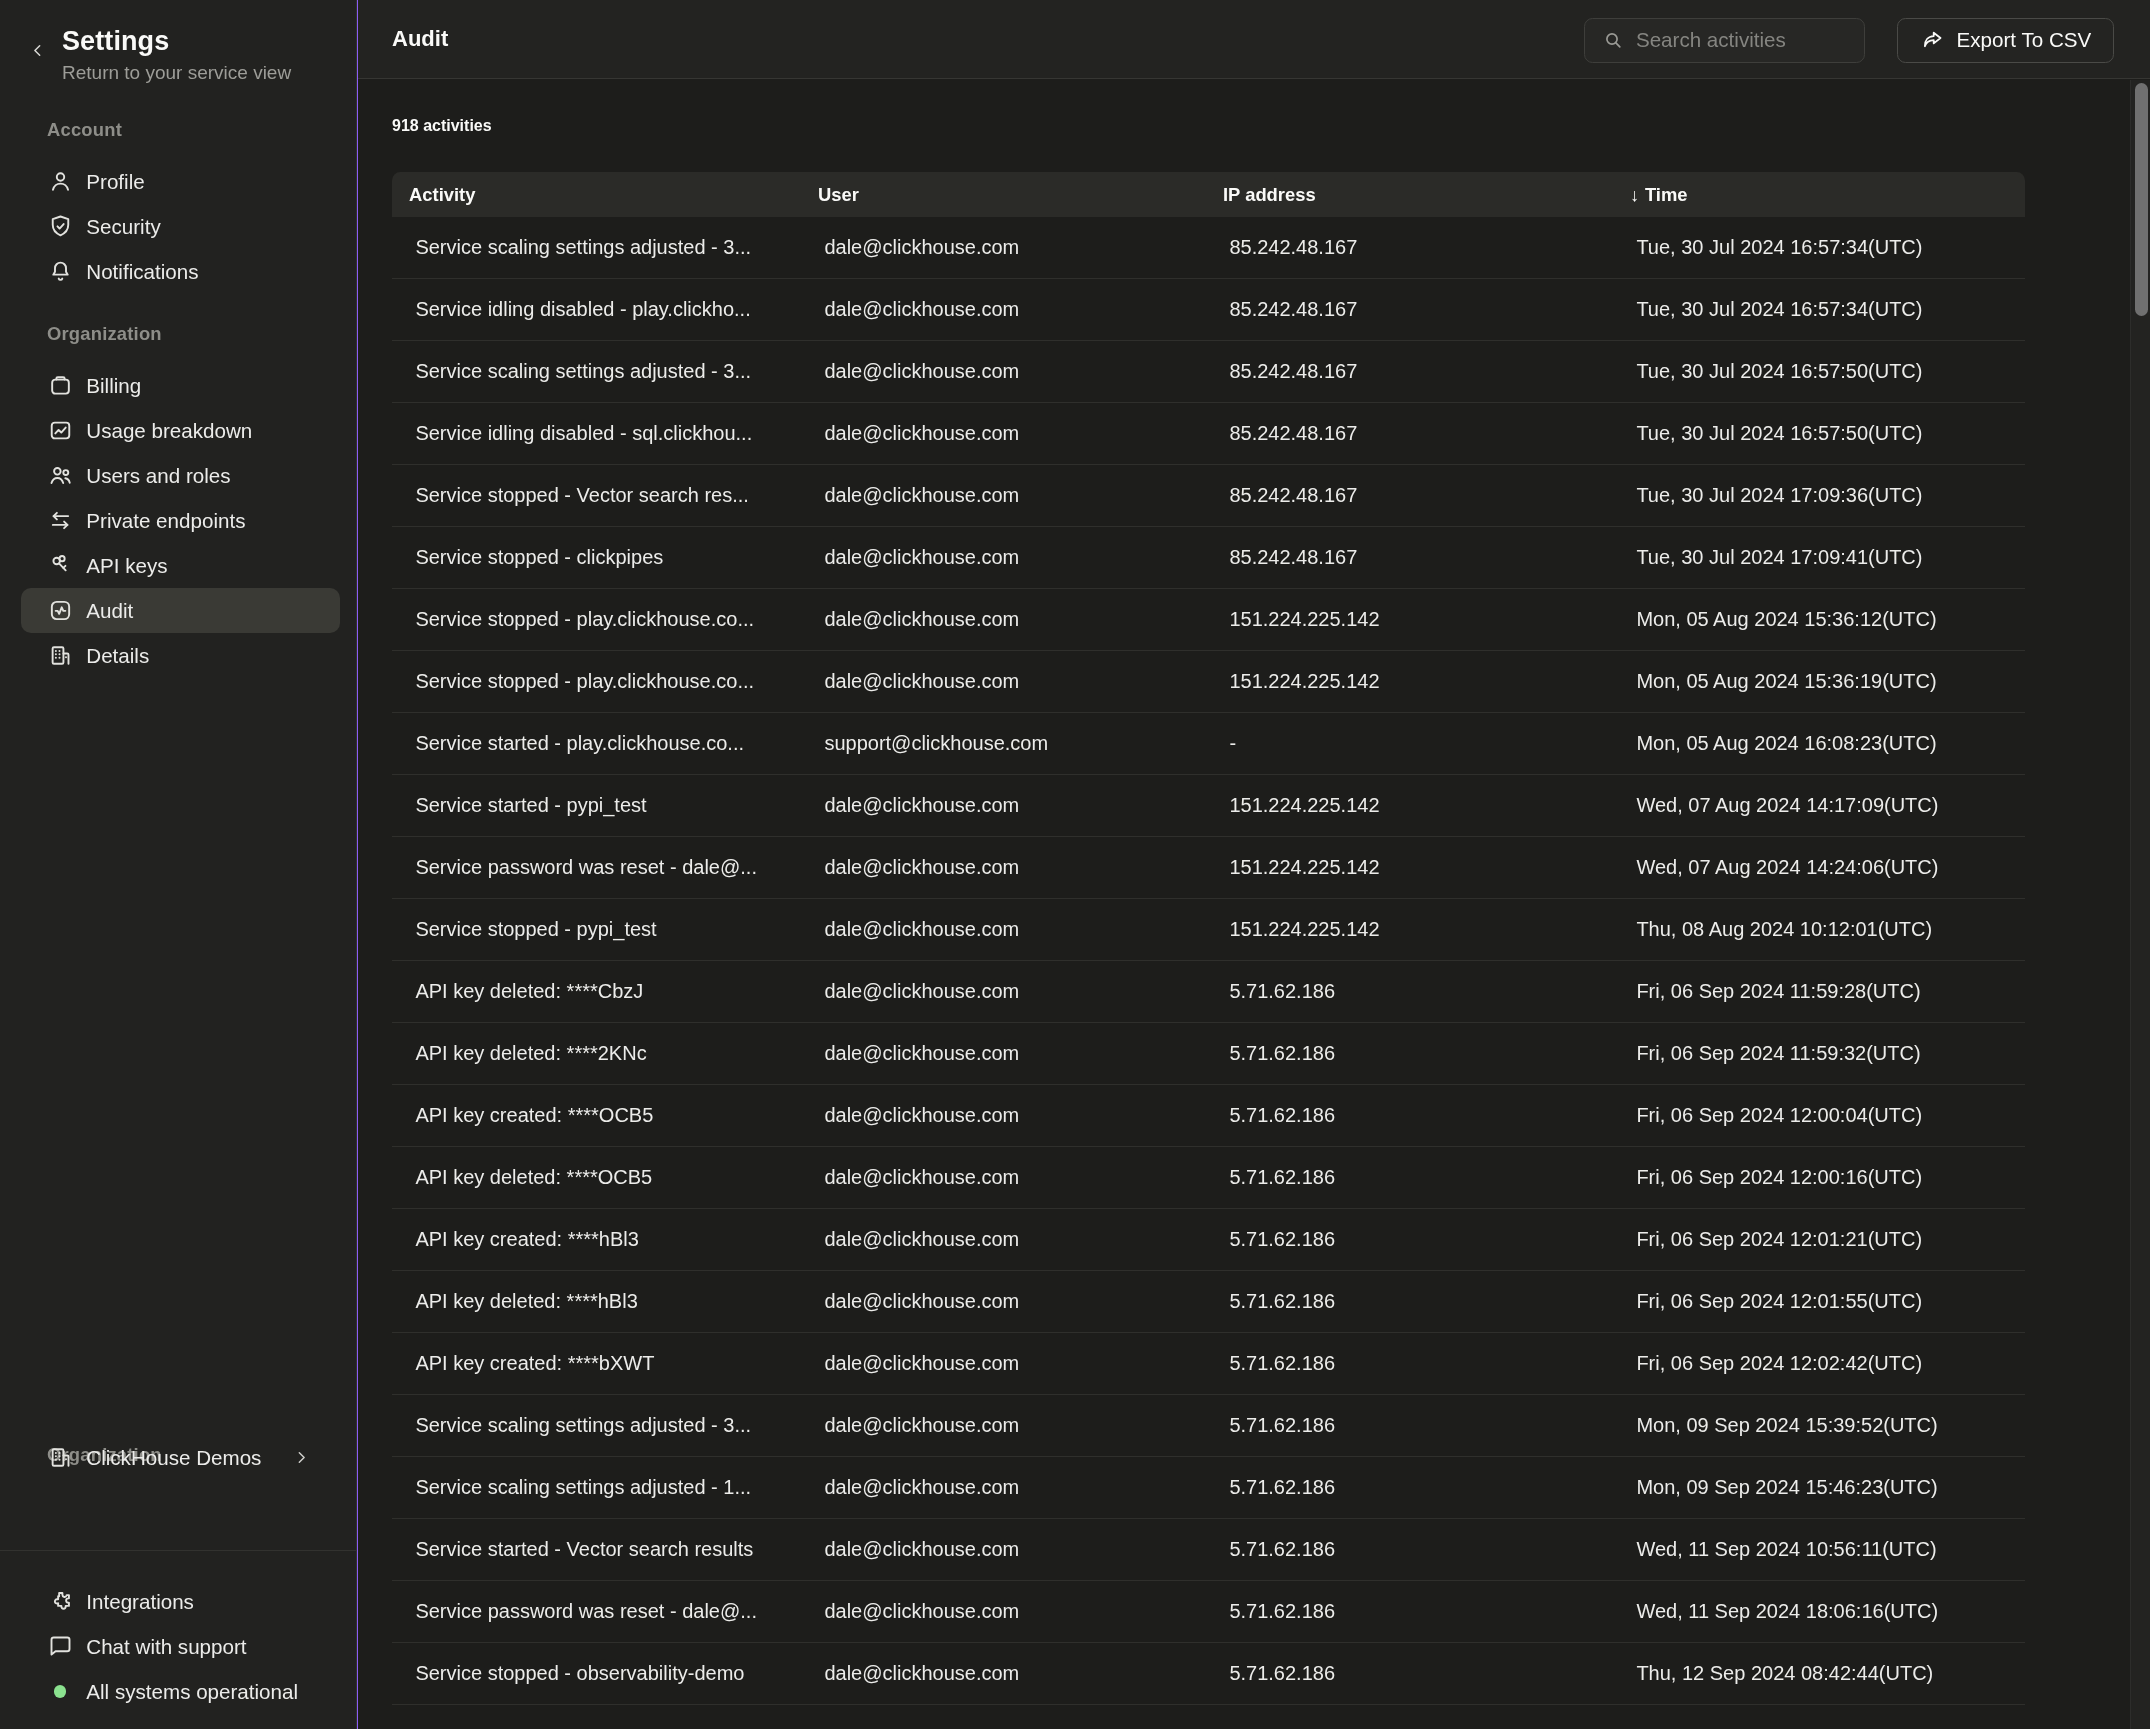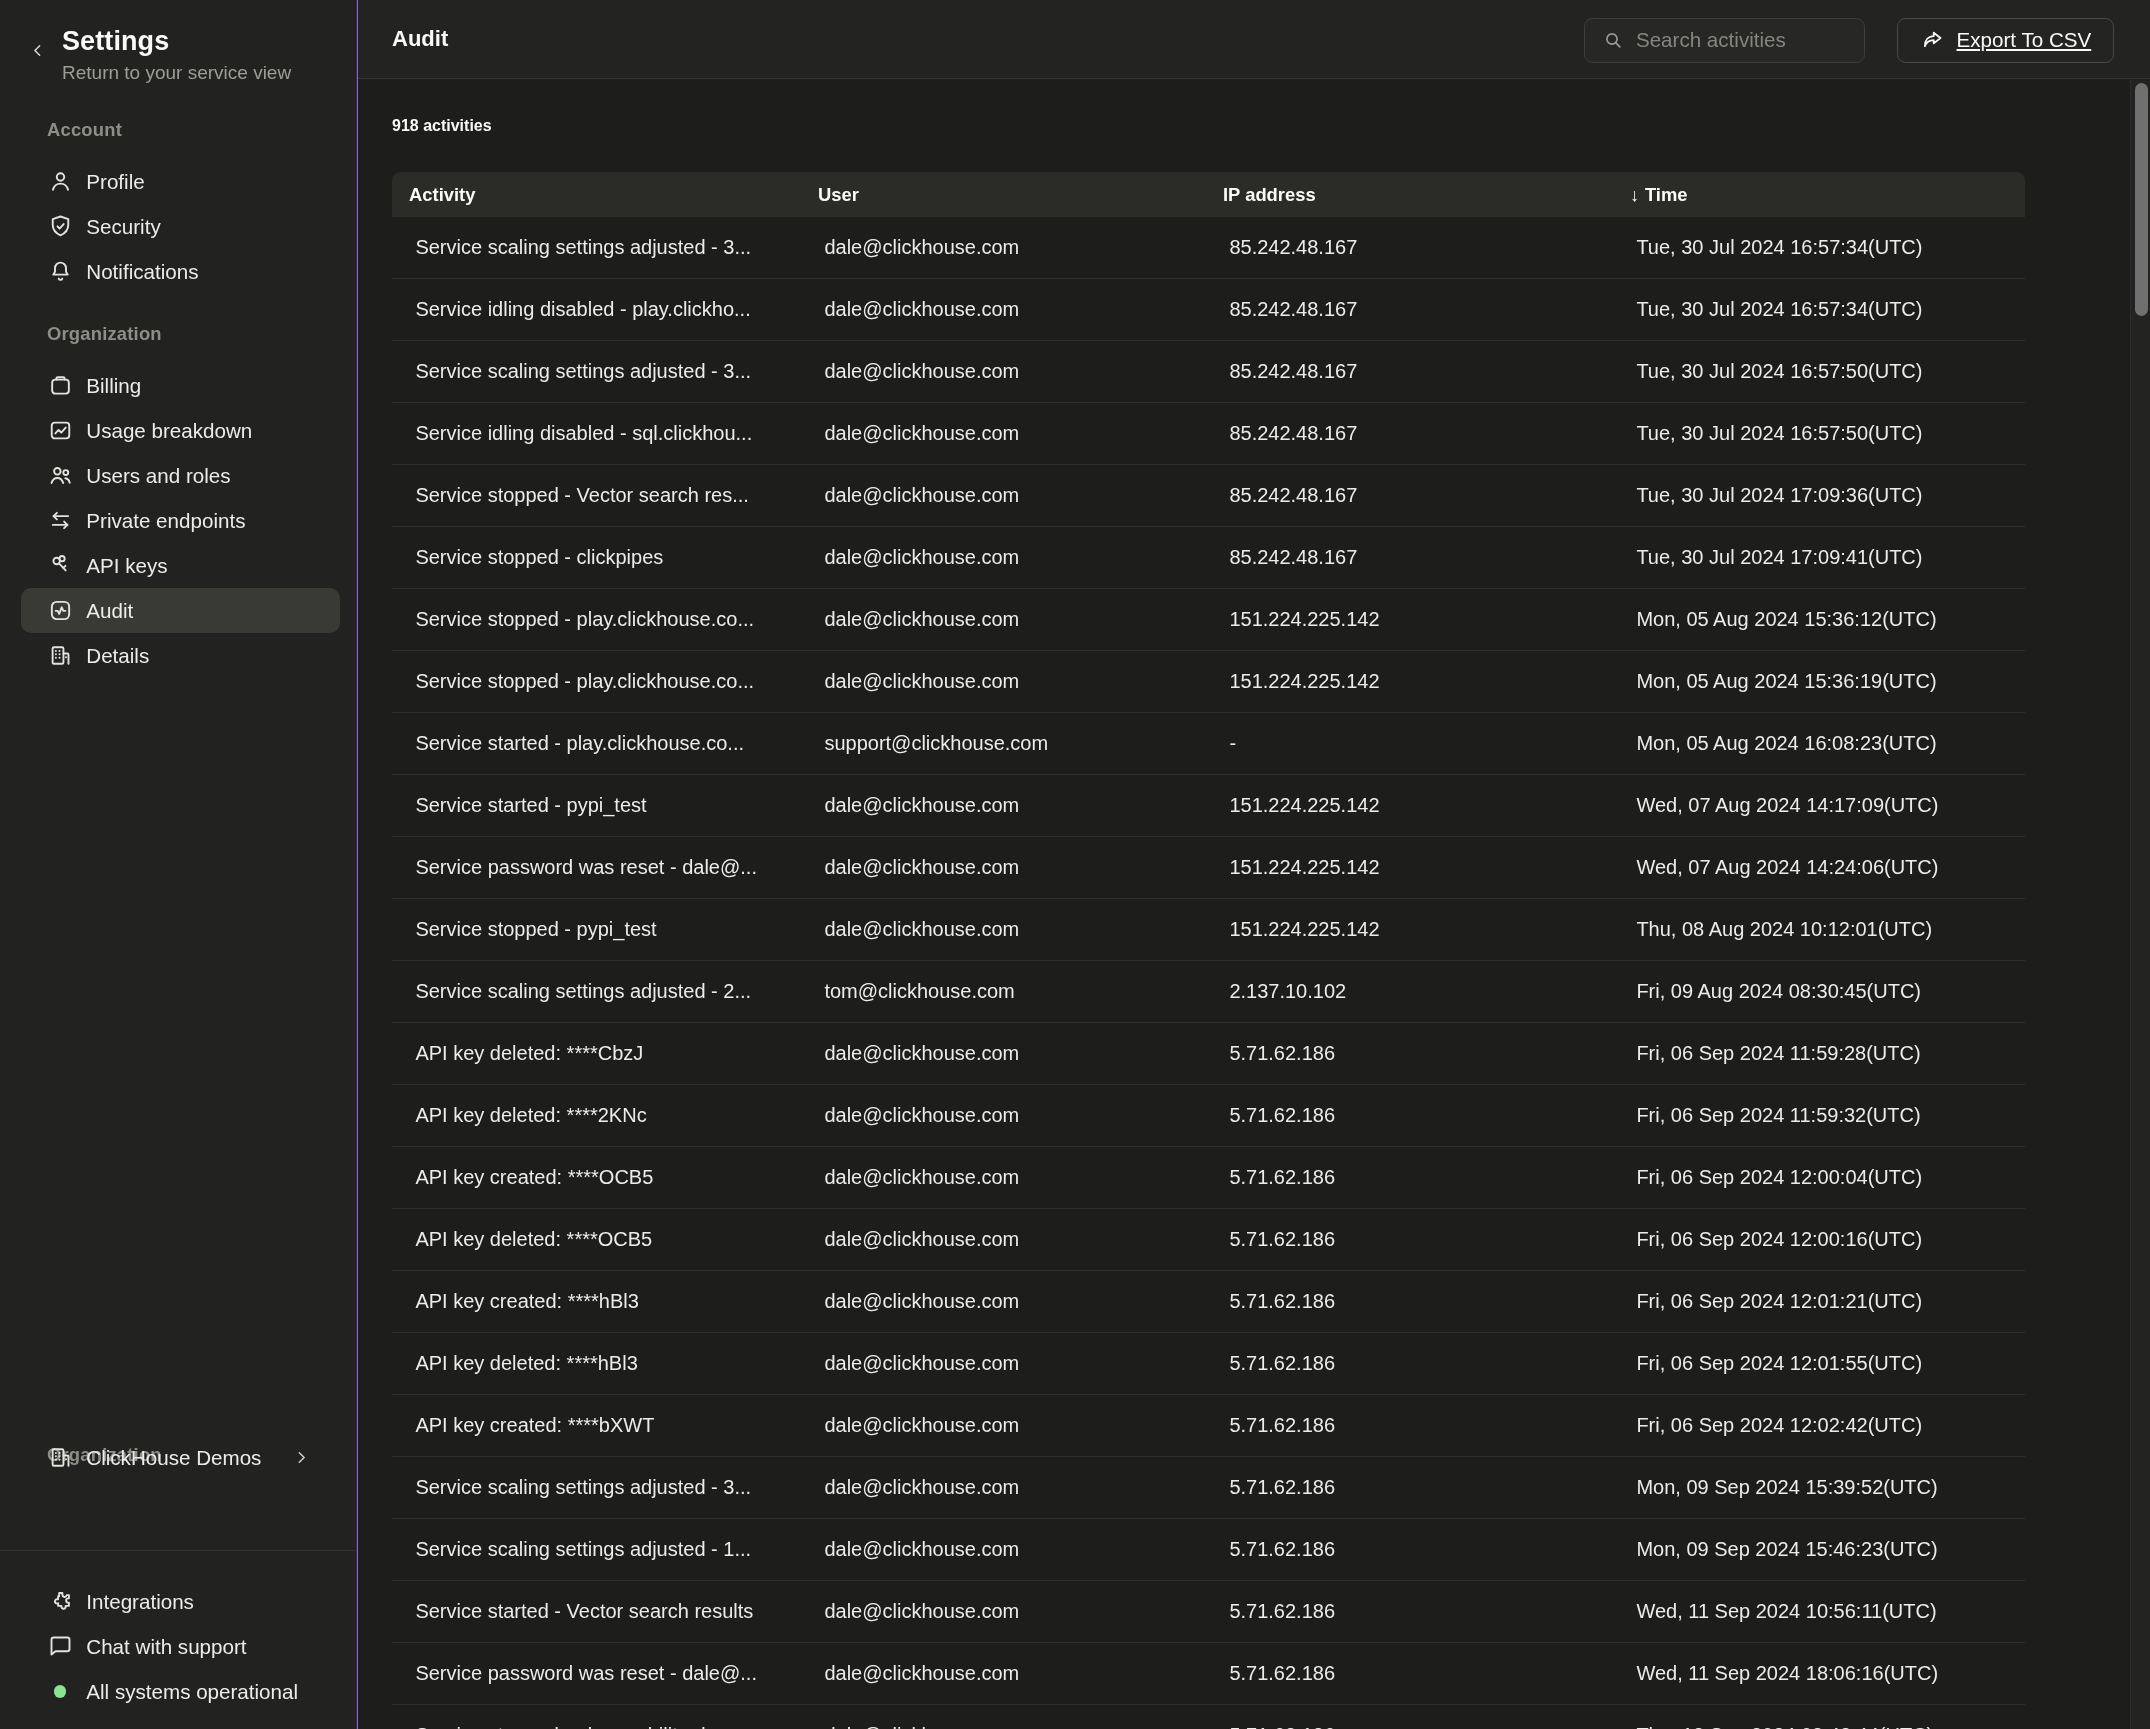--- a/index.html
+++ b/index.html
@@ -52,21 +52,21 @@
   .search-box .icn { width:24px; height:24px; color:#9a9a95; margin-right:11.3px; flex:0 0 auto; }
   .search-box input {
     background:transparent; border:none; outline:none; width:100%;
     font-family:inherit; font-size:20.6px; color:#ececea;
   }
   .search-box input::placeholder { color:#858581; }
   .export-btn {
     position:absolute; right:37px; top:17.7px; height:45px; width:217px;
     background:#242422; border:1.4px solid #4a4a47; border-radius:8.5px;
     display:flex; align-items:center; justify-content:center; gap:11.3px;
-    color:#fafaf8; font-size:20.6px; cursor:pointer; white-space:nowrap;text-decoration:underline;
+    color:#fafaf8; font-size:20.6px; cursor:pointer; white-space:nowrap;
   }
   .export-btn .icn { width:25.5px; height:25.5px; }
 
   .count-label { position:absolute; left:34px; top:117px; font-size:16px; font-weight:700; color:#fafaf8; }
 
   .table { position:absolute; left:34px; top:172px; width:1633px; }
   .thead {
     display:grid; grid-template-columns:409px 405px 407px 1fr; align-items:center;
     height:45px; background:#2b2b28; border-radius:8.5px 8.5px 0 0;
   }
@@ -375,26 +375,20 @@
             <div class="td">151.224.225.142</div>
             <div class="td">Wed, 07 Aug 2024 14:24:06(UTC)</div>
           </div>
           <div class="tr">
             <div class="td">Service stopped - pypi_test</div>
             <div class="td">dale@clickhouse.com</div>
             <div class="td">151.224.225.142</div>
             <div class="td">Thu, 08 Aug 2024 10:12:01(UTC)</div>
           </div>
           <div class="tr">
-            <div class="td">Service scaling settings adjusted - 2...</div>
-            <div class="td">tom@clickhouse.com</div>
-            <div class="td">2.137.10.102</div>
-            <div class="td">Fri, 09 Aug 2024 08:30:45(UTC)</div>
-          </div>
-          <div class="tr">
             <div class="td">API key deleted: ****CbzJ</div>
             <div class="td">dale@clickhouse.com</div>
             <div class="td">5.71.62.186</div>
             <div class="td">Fri, 06 Sep 2024 11:59:28(UTC)</div>
           </div>
           <div class="tr">
             <div class="td">API key deleted: ****2KNc</div>
             <div class="td">dale@clickhouse.com</div>
             <div class="td">5.71.62.186</div>
             <div class="td">Fri, 06 Sep 2024 11:59:32(UTC)</div>

